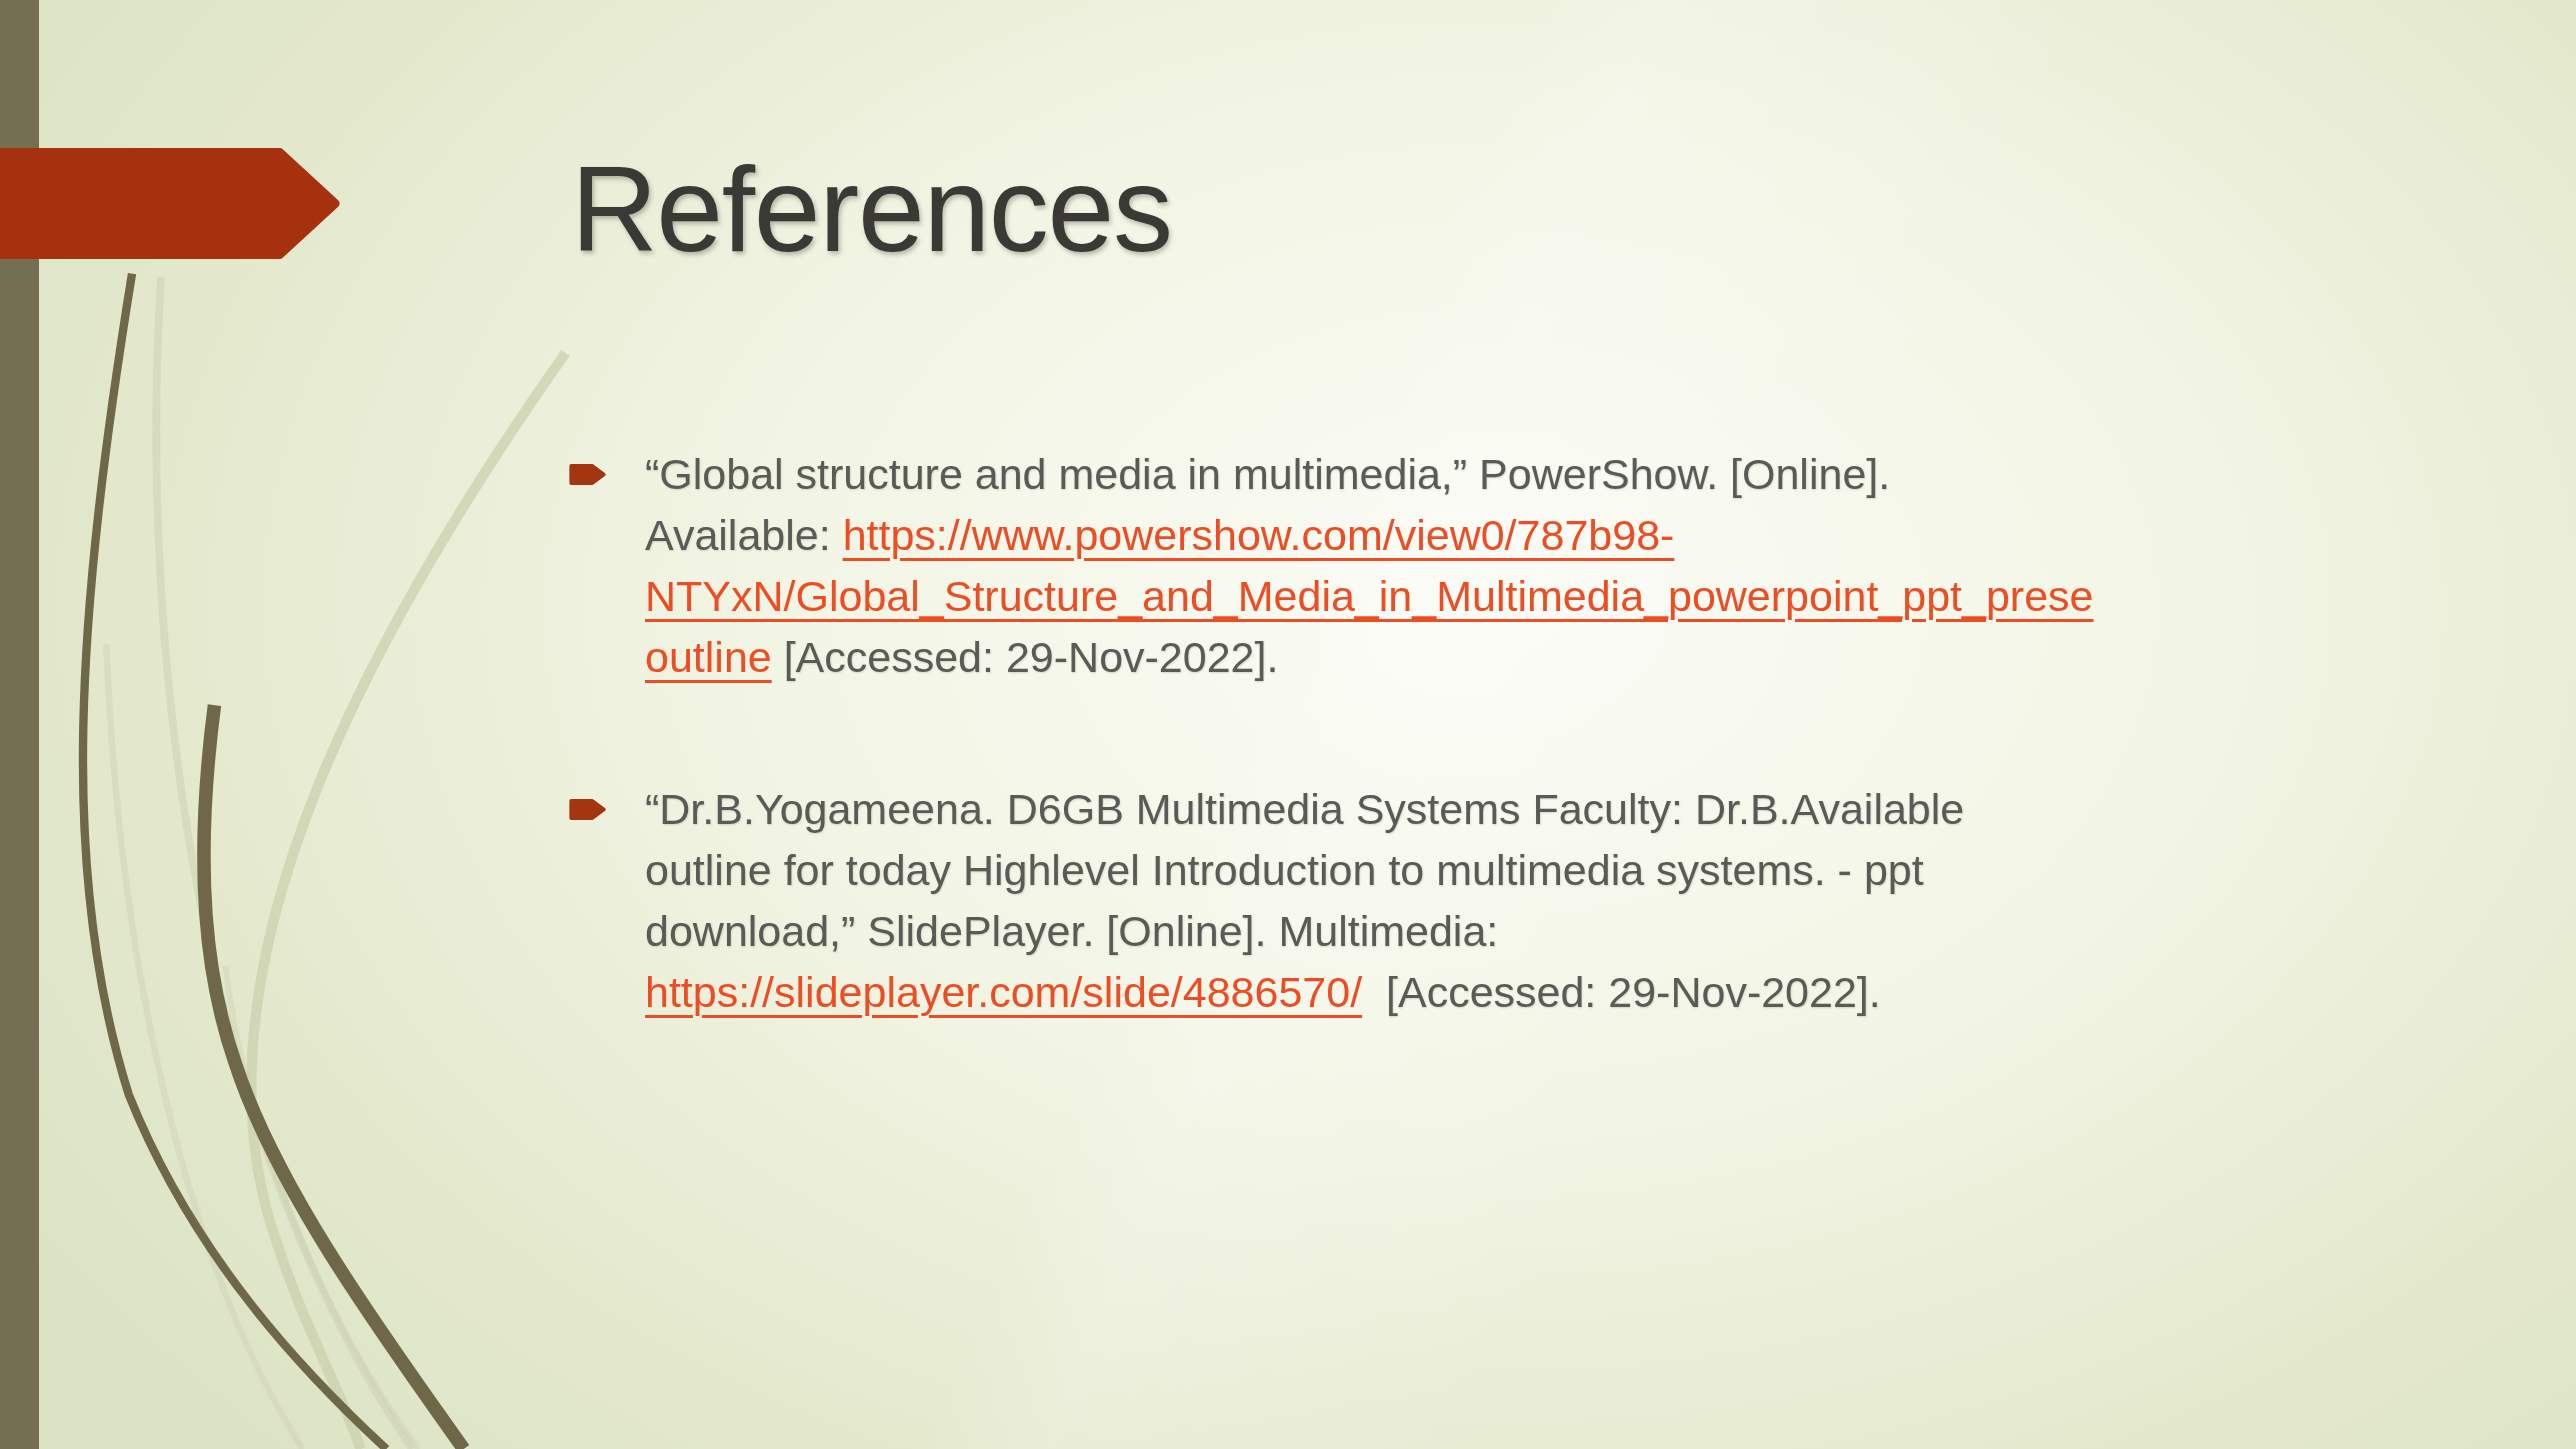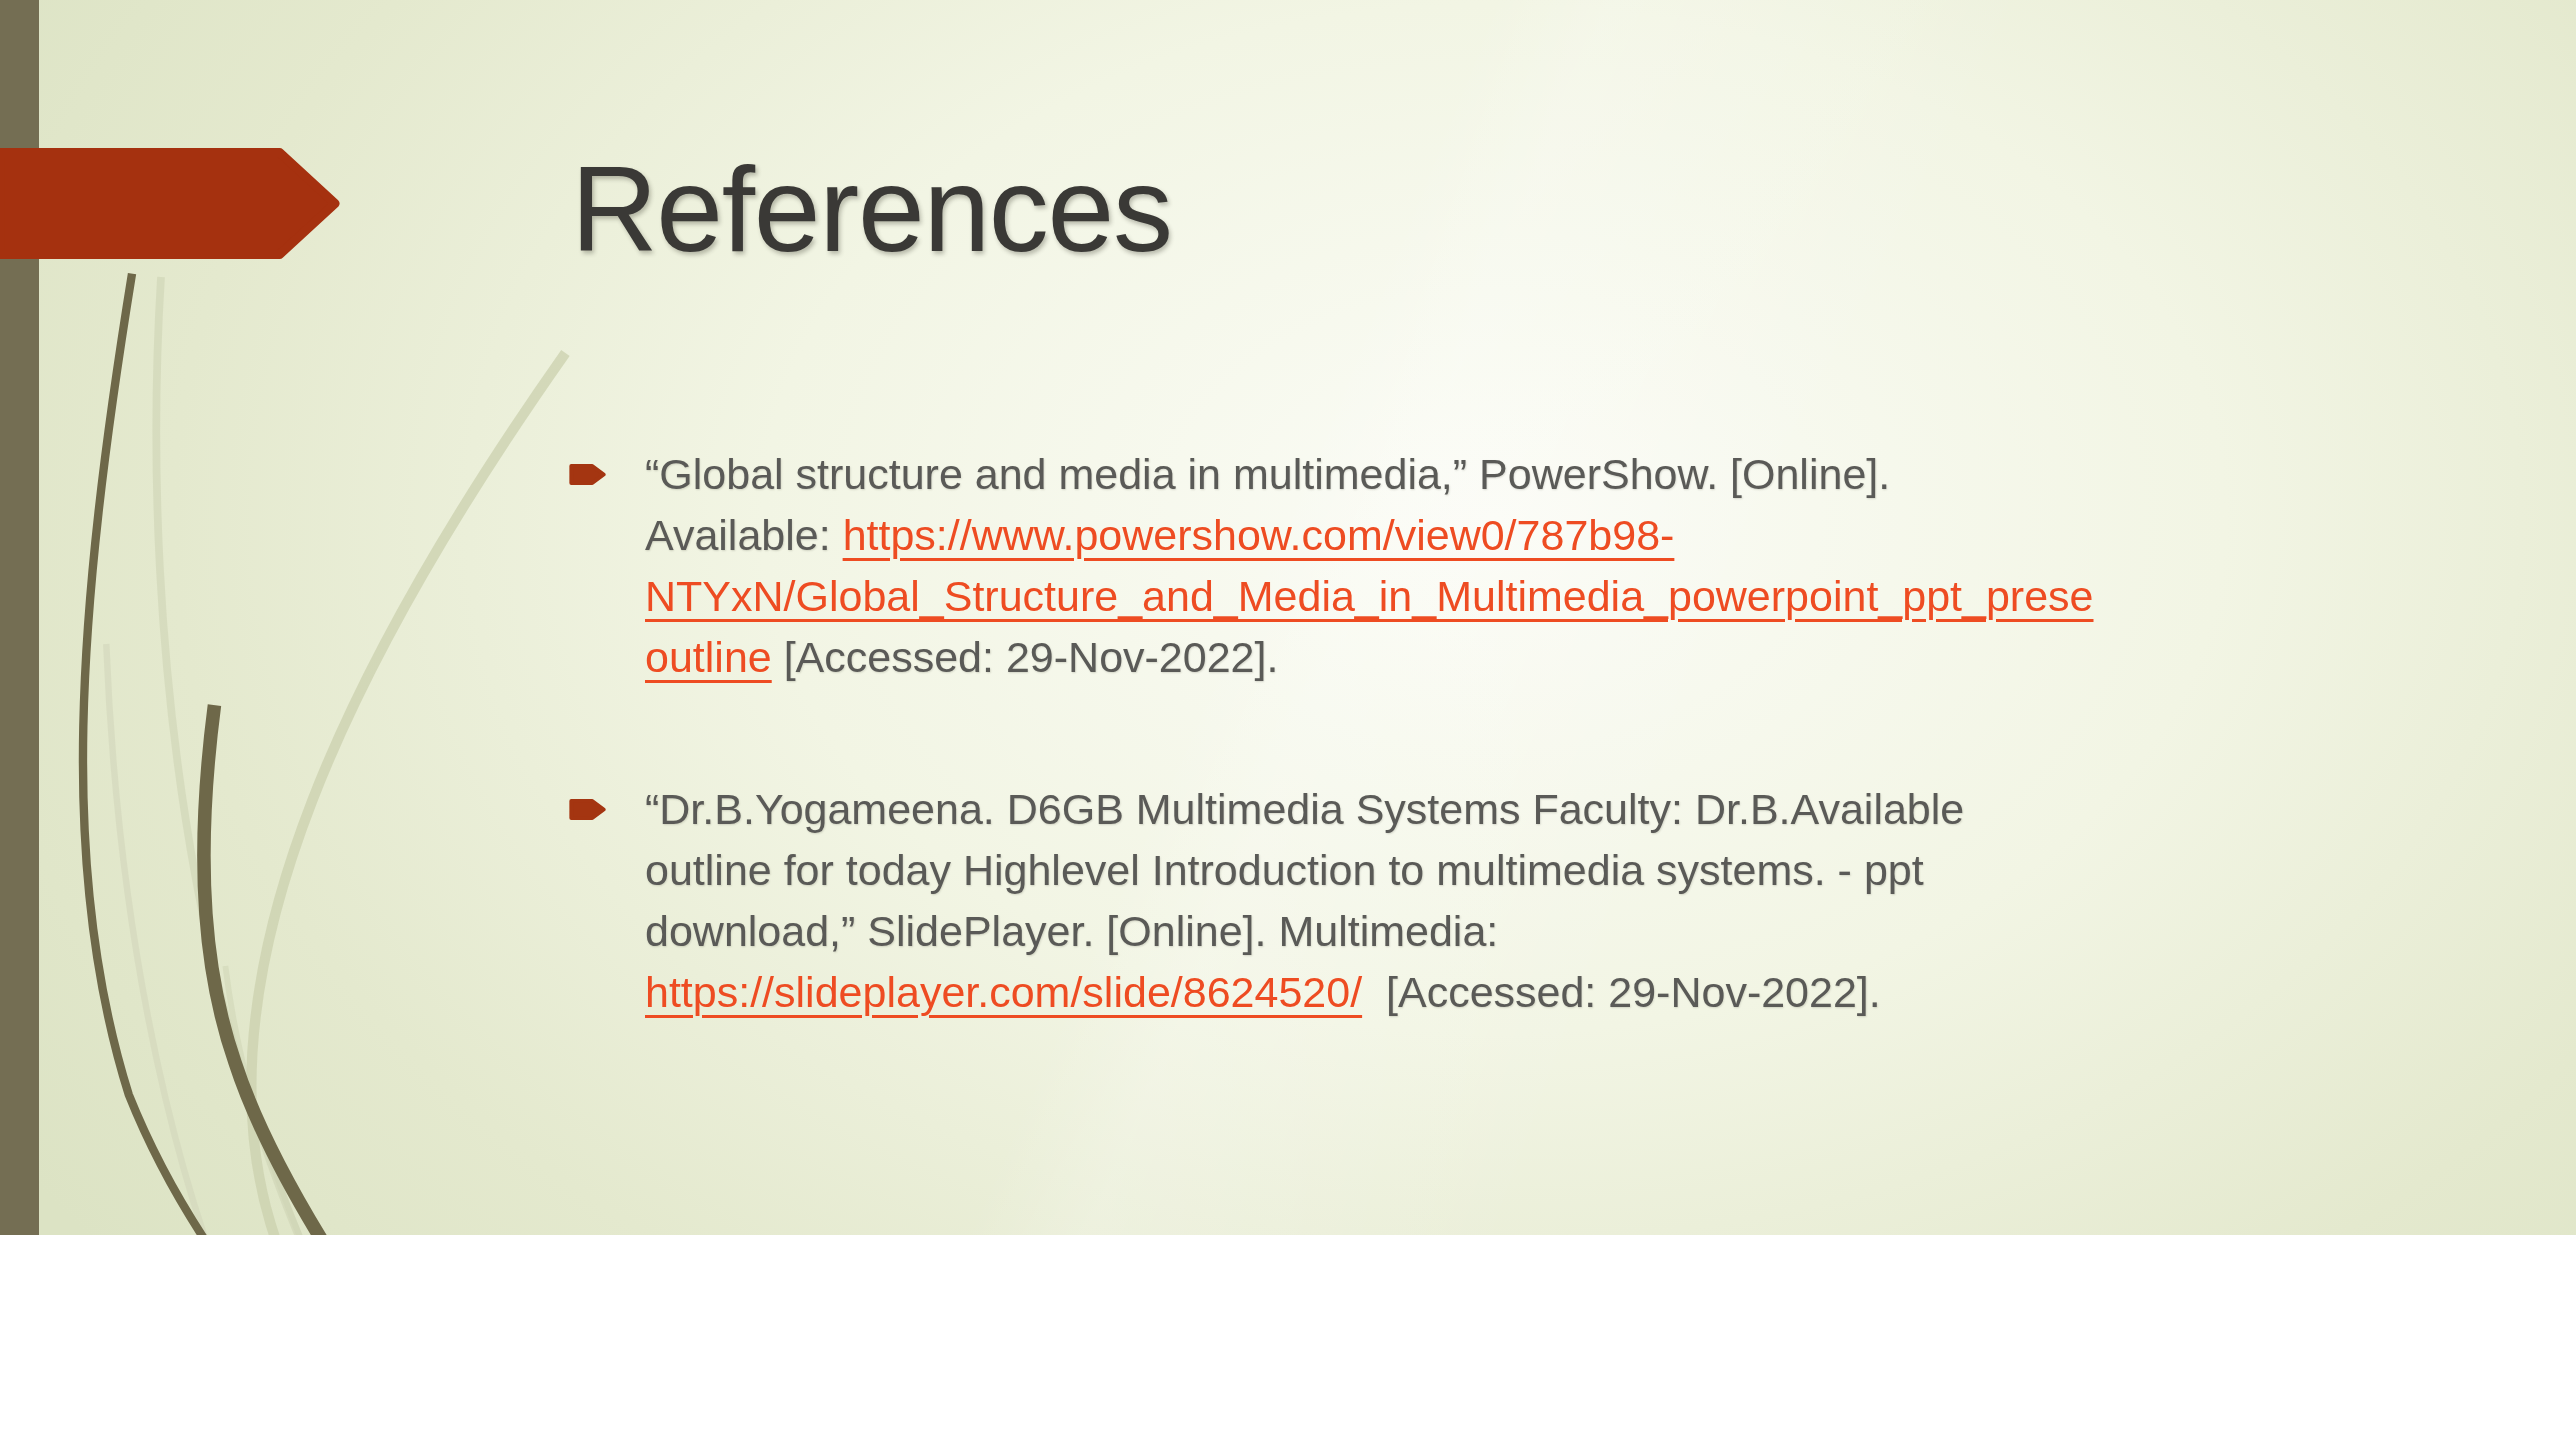--- a/index.html
+++ b/index.html
@@ -7,21 +7,21 @@
     padding: 0;
     width: 2576px;
     height: 1449px;
     overflow: hidden;
     font-family: "Liberation Sans", "DejaVu Sans", sans-serif;
   }
   .slide {
     position: absolute;
     left: 0; top: 0;
     width: 2576px;
-    height: 1235px;
+    height: 1449px;
     background:
       linear-gradient(113deg, rgba(255,255,255,0) 48%, rgba(255,255,255,0.18) 52%, rgba(255,255,255,0) 66%),
       radial-gradient(ellipse 1739px 1224px at 58% 42%,
         var(--bg-center) 0%, #f2f5e4 42%, #e4e9ce 76%, var(--bg-edge) 100%);
     overflow: hidden;
   }
   .grass-svg {
     position: absolute;
     left: 0; top: 0;
     width: 2576px; height: 1449px;
@@ -118,19 +118,19 @@
   </div>
 
   <div class="bullet">
     <svg class="marker" viewBox="0 0 57 33">
       <path d="M 3 3 H 36 L 54 16.5 L 36 30 H 3 Z" fill="#a43511" stroke="#a43511" stroke-width="6" stroke-linejoin="round"></path>
     </svg>
     <div class="lines">
           <div class="line"><span class="seg-plain">“Dr.B.Yogameena. D6GB Multimedia Systems Faculty: Dr.B.Available </span></div>
           <div class="line"><span class="seg-plain">outline for today Highlevel Introduction to multimedia systems. - ppt </span></div>
           <div class="line"><span class="seg-plain">download,” </span><span class="seg-italic">SlidePlayer</span><span class="seg-plain">. [Online]. Multimedia: </span></div>
-          <div class="line"><a class="seg-link" href="#">https://slideplayer.com/slide/8624520/</a><span class="seg-plain">  [Accessed: 29-Nov-2022].</span></div>
+          <div class="line"><a class="seg-link" href="#">https://slideplayer.com/slide/4886570/</a><span class="seg-plain">  [Accessed: 29-Nov-2022].</span></div>
         </div>
   </div>
 </div>
 
 </div>
 
 
 </body></html>

